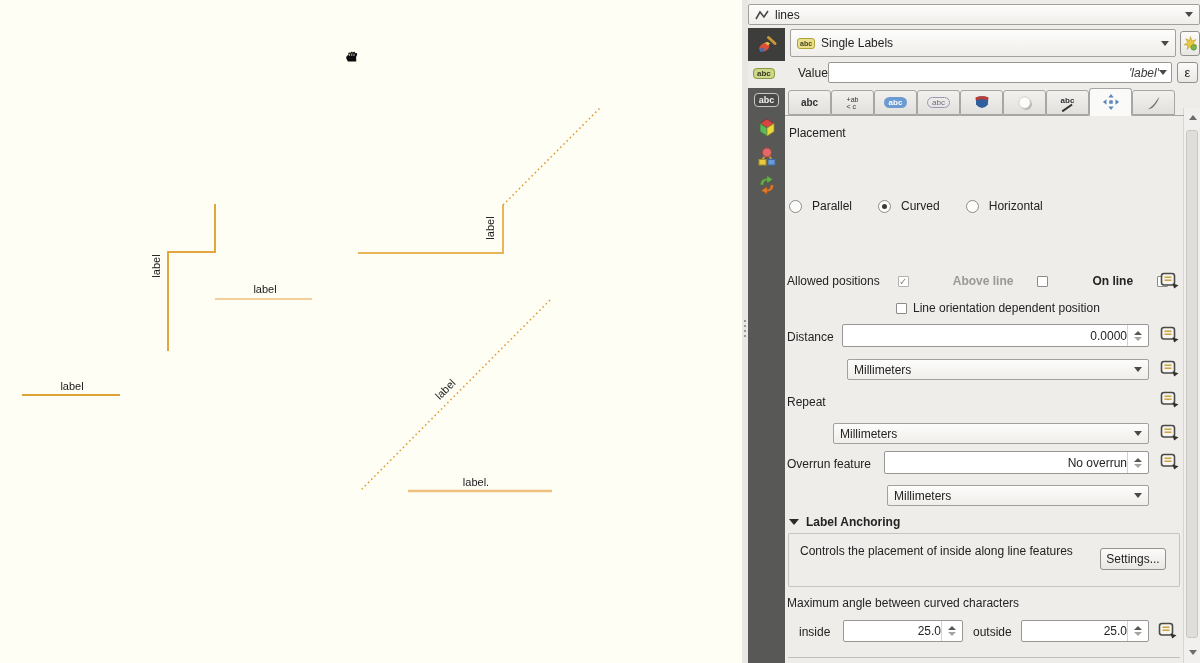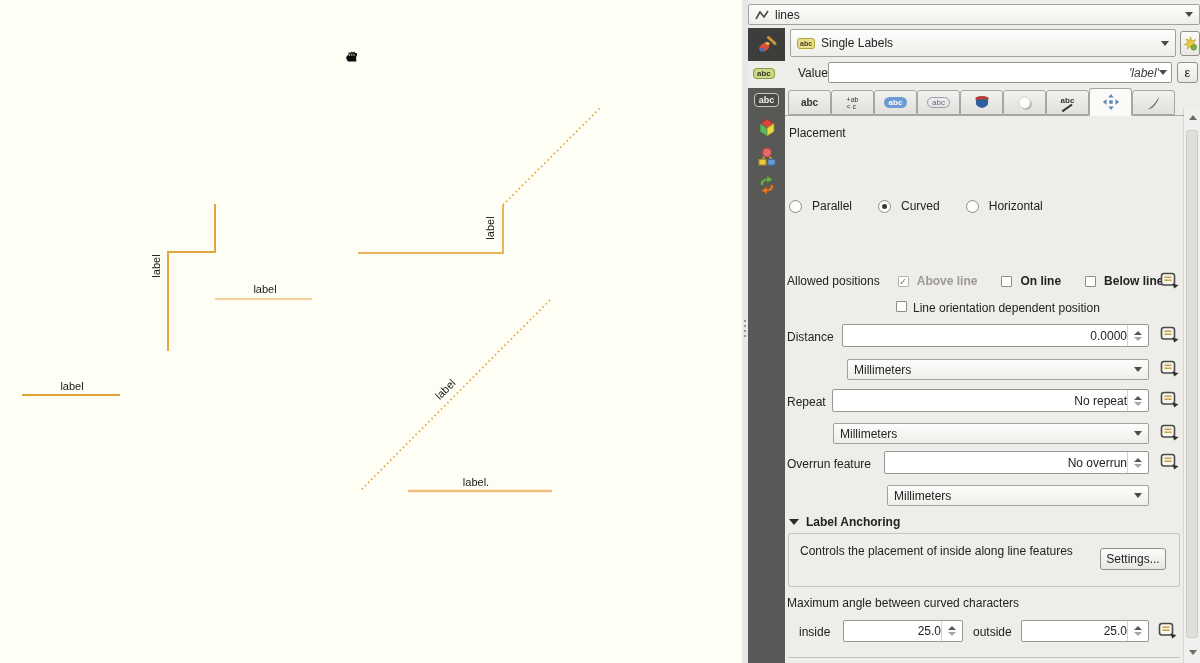--- a/index.html
+++ b/index.html
@@ -30,21 +30,21 @@
   .sd{width:0;height:0;border-left:4px solid transparent;border-right:4px solid transparent;border-top:4px solid #a7a5a1;}
   .btn{background:linear-gradient(#fcfbfa,#e9e7e3);border:1px solid #93918d;border-radius:3px;
     display:flex;align-items:center;justify-content:center;box-sizing:border-box;}
   .cb{width:11px;height:11px;background:#fff;border:1px solid #8e8c88;border-radius:1px;
     font-size:10px;line-height:10px;text-align:center;color:#8b8986;box-sizing:border-box;}
   .cb.dis{border-color:#b3b1ad;}
   .radio{width:13px;height:13px;border:1px solid #8e8c88;border-radius:50%;background:#fdfdfc;
     box-sizing:border-box;display:flex;align-items:center;justify-content:center;}
   .radio.on::after{content:"";width:5px;height:5px;border-radius:50%;background:#3c3a38;}
   .rowtxt{white-space:nowrap;}
-  .semib{font-weight:600;}
+  .semib{font-weight:600;margin-left:36px;}
   .dis-txt{color:#9b9996;}
   
   .side{background:#585856;}
   .side-cell{position:absolute;left:0;width:37px;display:flex;align-items:center;justify-content:center;}
   #symb-cell{background:#3d3d3b;}
   .abc-tag{background:#4a4a48;border:1px solid #c9c7c3;border-radius:4px;color:#f2f0ec;
     font-size:9px;font-weight:bold;padding:1px 4px;line-height:10px;}
   .green-tag{background:#cdd98a;border:1px solid #8a9a40;border-radius:4px;color:#3a3a20;
     font-size:8px;font-weight:bold;padding:0 3px;line-height:11px;}
   .yellow-tag{background:#e9de8b;border:1px solid #b0a335;border-radius:3px;color:#4a4520;
@@ -245,21 +245,21 @@
       <span class="cb"></span>
       <span class="rowtxt semib">On line</span>
       <span style="width:8px;"></span>
       <span class="cb"></span>
       <span class="rowtxt semib">Below line</span>
     </div>
     <svg class="ddicon abs" style="left:412px;top:260px;">
         <use href="#ddicon"></use>
       </svg>
 
-    <div class="abs" style="left:148px;top:289px;display:flex;gap:6px;">
+    <div class="abs" style="left:148px;top:289px;display:flex;align-items:center;gap:6px;">
       <span class="cb"></span>
       <span class="rowtxt">Line orientation dependent position</span>
     </div>
 
     <div class="abs rowtxt" style="left:39px;top:318px;">Distance</div>
     <div class="field abs" style="left:94px;top:312px;width:307px;height:23px;">
       <span class="grow">0.0000</span>
       <span class="spins">
           <span class="su"></span>
           <span class="sd"></span>
@@ -270,27 +270,20 @@
       </svg>
     <div class="combo abs" style="left:99px;top:347px;width:302px;height:21px;">
       <span class="grow">Millimeters</span>
       <span class="carr"></span>
     </div>
     <svg class="ddicon abs" style="left:412px;top:348px;">
         <use href="#ddicon"></use>
       </svg>
 
     <div class="abs rowtxt" style="left:39px;top:383px;">Repeat</div>
-    <div class="field abs" style="left:84px;top:377px;width:317px;height:23px;">
-      <span class="grow">No repeat</span>
-      <span class="spins">
-          <span class="su"></span>
-          <span class="sd"></span>
-        </span>
-    </div>
     <svg class="ddicon abs" style="left:412px;top:379px;">
         <use href="#ddicon"></use>
       </svg>
     <div class="combo abs" style="left:85px;top:411px;width:316px;height:21px;">
       <span class="grow">Millimeters</span>
       <span class="carr"></span>
     </div>
     <svg class="ddicon abs" style="left:412px;top:412px;">
         <use href="#ddicon"></use>
       </svg>

